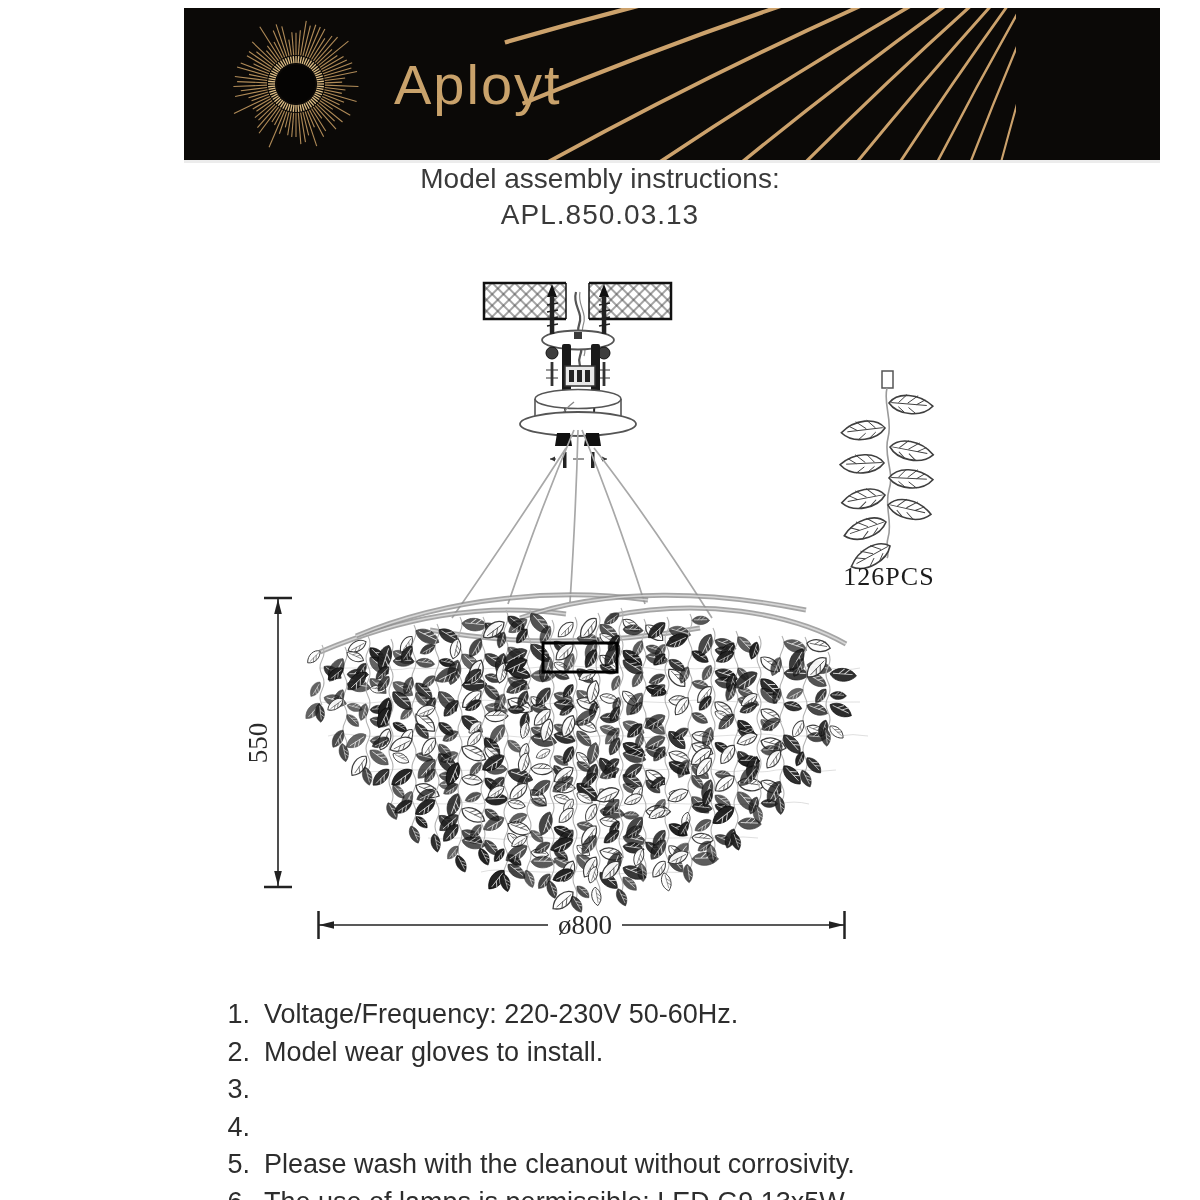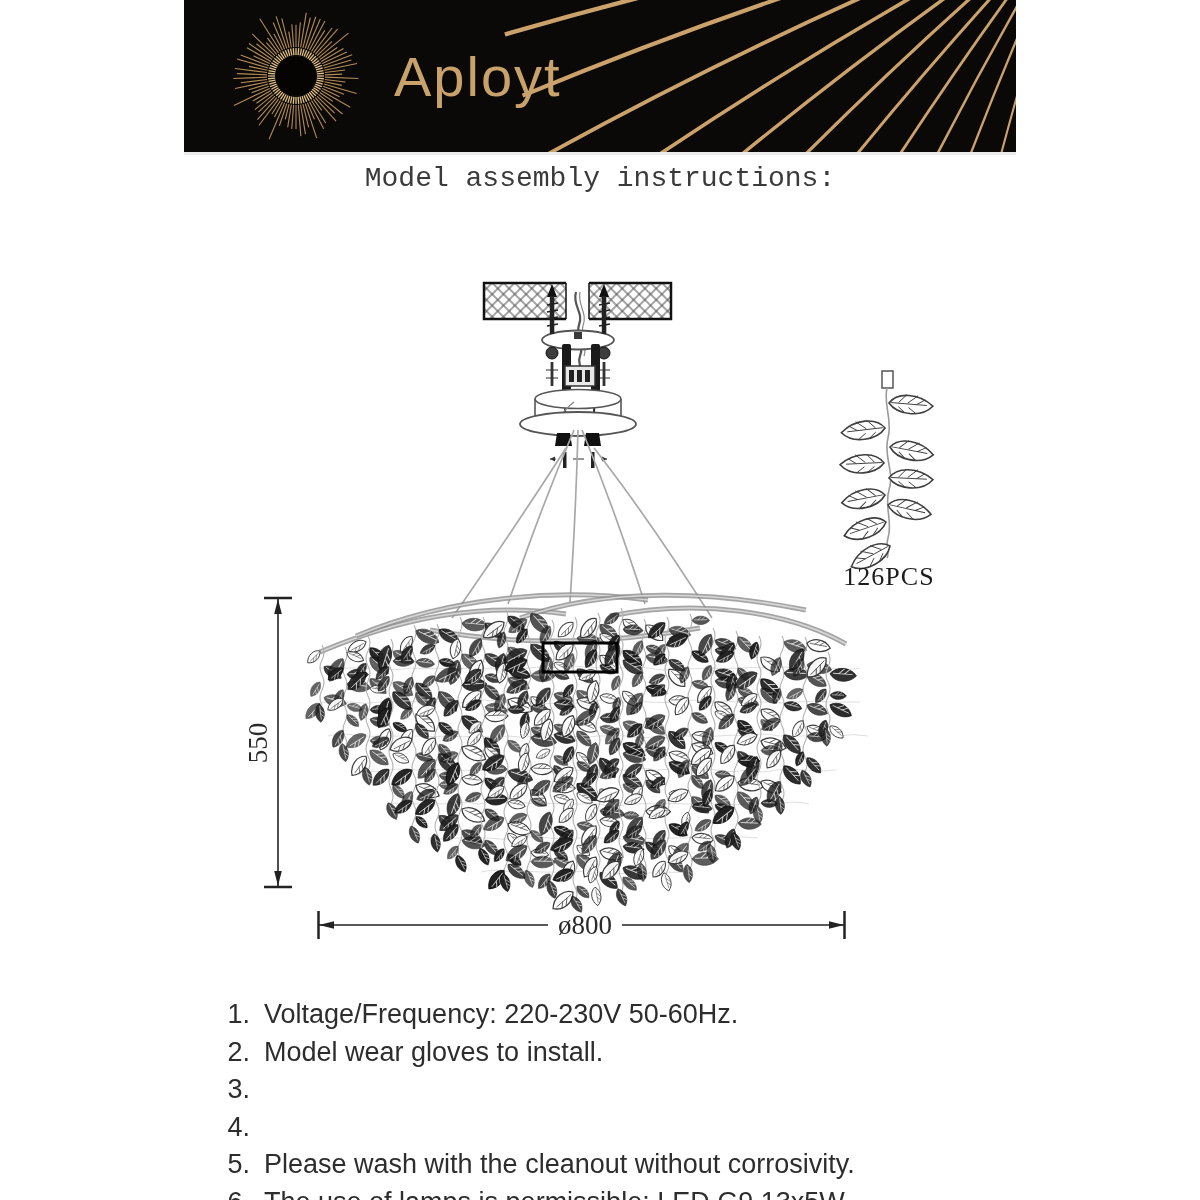--- a/index.html
+++ b/index.html
@@ -2,34 +2,34 @@
 <html><head>
 <meta charset="utf-8">
 <style>
   html,body{margin:0;padding:0;}
   body{
     width:1200px;height:1200px;position:relative;overflow:hidden;
     background:#ffffff;
     font-family:"Liberation Sans", sans-serif;
   }
   .banner{
-    position:absolute;left:184px;top:0;width:832px;height:152px;
+    position:absolute;left:184px;top:8px;width:976px;height:152px;
     background:#0b0907;overflow:hidden;border-bottom:3px solid #ececec;
   }
   .banner-art{position:absolute;left:0;top:0;width:832px;height:152px;}
   .brand{
     position:absolute;left:210px;top:50%;transform:translateY(-50%);
     color:#c9a26b;font-size:56px;letter-spacing:2px;
     font-family:"Liberation Sans", sans-serif;font-weight:400;
   }
   .title-block{
     position:absolute;left:0;top:160px;width:1200px;text-align:center;
     color:#3a3a3a;font-size:28px;
   }
-  .title-line{line-height:37px;font-family:Liberation Mono, monospace;}
+  .title-line{line-height:37px;}
   .model-line{line-height:36px;letter-spacing:1px;}
   .diagram{position:absolute;left:200px;top:252px;}
   .dim-text{
     font-family:"Liberation Serif", serif;font-size:27px;fill:#2a2a2a;
   }
   .pcs-text{
     font-family:"Liberation Serif", serif;font-size:26px;fill:#1c1c1c;letter-spacing:1px;
   }
   .instructions{
     position:absolute;left:214px;top:996px;width:830px;margin:0;padding:0;
@@ -204,20 +204,21 @@
           <path d="M805.7769191154255,-67.906276619376 Q567.5589821005912,0.6828222549815948 338.595448081727,95.69834777366961" stroke="#d7ab72" stroke-width="4.08" fill="none" opacity="0.95"></path>
           <path d="M803.178544493255,-76.8791603807715 Q558.8726386980952,-34.84495533765825 320.8653624245636,34.47161151944158" stroke="#d7ab72" stroke-width="4.30" fill="none" opacity="0.95"></path>
           <path d="M801.5804947892286,-86.08298734655668 Q554.1373687090627,-71.11136900801054 309.9610232676781,-28.330972482386784" stroke="#d7ab72" stroke-width="4.52" fill="none" opacity="0.95"></path>
         </g>
     </svg>
     <div class="brand" style="color: rgb(201, 162, 107);">Aployt</div>
   </header>
 
   <div class="title-block">
     <div class="title-line">Model assembly instructions:</div>
+    <div class="model-line">APL.850.03.13</div>
   </div>
 
   <svg class="diagram" width="800" height="712" viewBox="200 252 800 712">
     <defs>
       <pattern id="hatch" width="8" height="8" patternUnits="userSpaceOnUse" patternTransform="rotate(45)">
         <path d="M0,4 H8 M4,0 V8" stroke="#4a4a4a" stroke-width="1" fill="none"></path>
       </pattern>
       <g id="leafD">
         <path d="M0,0 C3,-7 12,-10 19,-5 C15,3 5,5 0,0 Z" fill="#202020" stroke="#000" stroke-width="0.5"></path>
         <path d="M2,-1 L16,-5 M6,-2 L9,-7 M10,-3 L13,-8" stroke="#cfcfcf" stroke-width="0.7" fill="none"></path>

